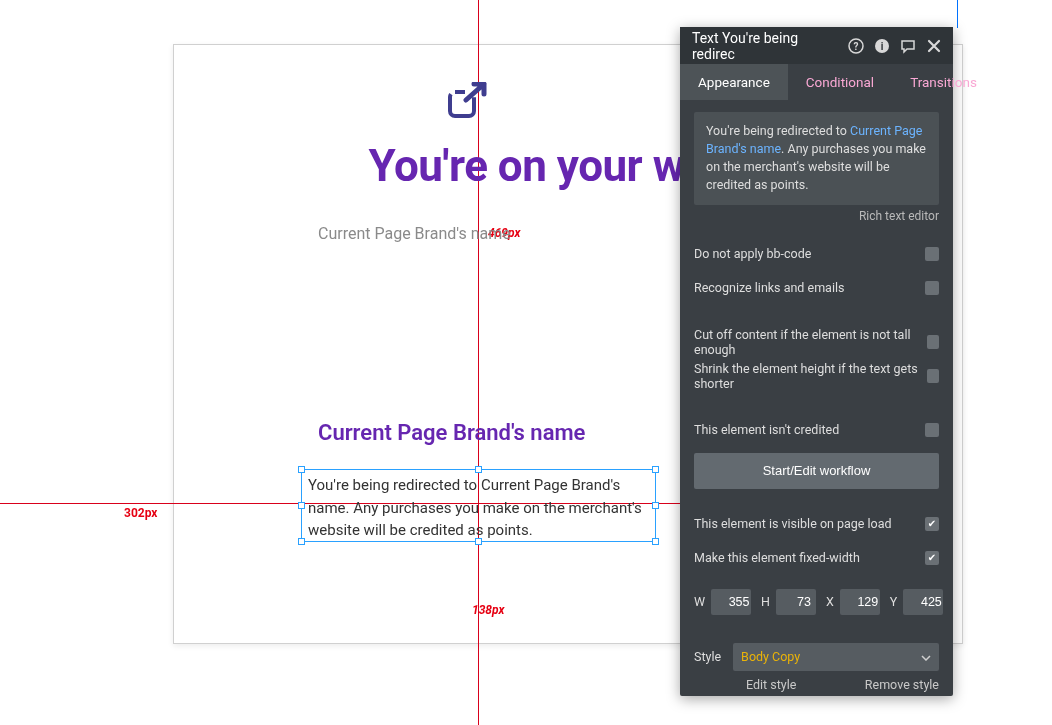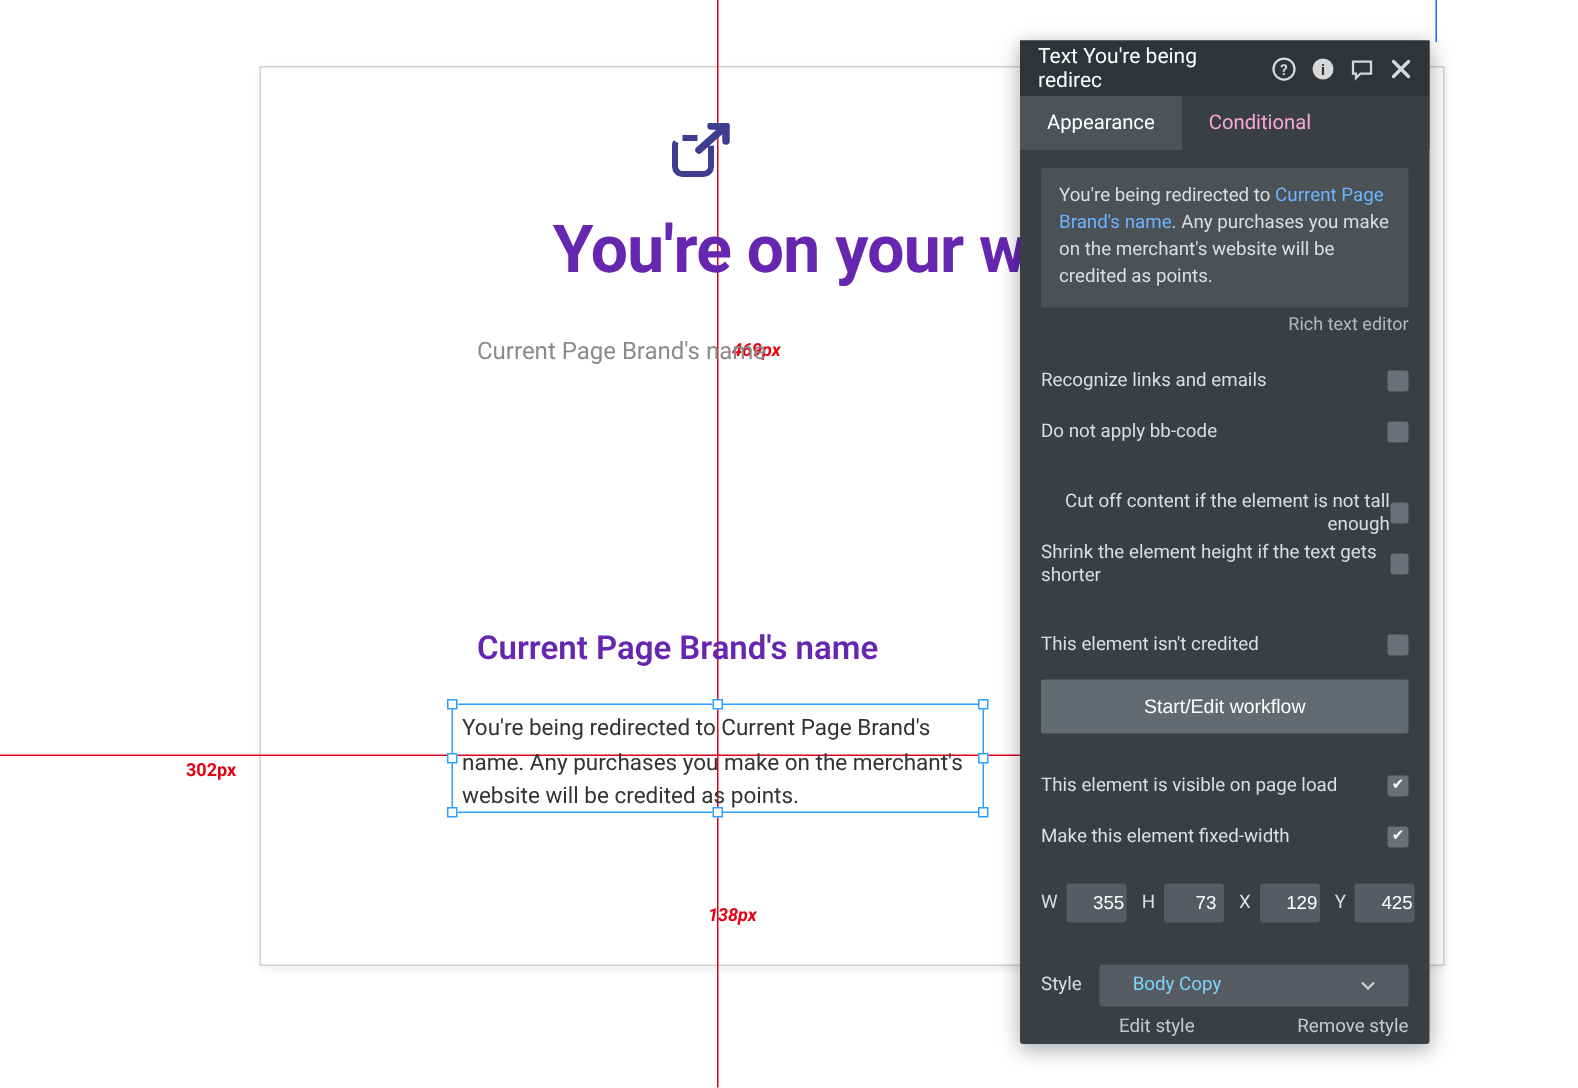--- a/index.html
+++ b/index.html
@@ -191,21 +191,21 @@
 }
 
 .prop-row {
   display: flex;
   align-items: center;
   justify-content: space-between;
   min-height: 34px;
   font-size: 12.5px;
   color: #dedede;
 }
-.prop-row.gap { margin-top: 20px; text-align: right; }
+.prop-row.gap { margin-top: 20px; }
 .prop-row .chk {
   width: 14px;
   height: 14px;
   background: #6a7075;
   border-radius: 2px;
   cursor: pointer;
   display: flex;
   align-items: center;
   justify-content: center;
 }
@@ -253,23 +253,23 @@
   align-items: center;
   gap: 12px;
   margin-top: 28px;
 }
 .style-label { font-size: 12.5px; color: #dedede; }
 .style-select {
   flex: 1;
   height: 28px;
   background: #565c61;
   border: none;
-  color: #7dd3fc;
+  color: #eab308;
   border-radius: 2px;
-  padding: 0 22px;
+  padding: 0 8px;
   display: flex;
   align-items: center;
   justify-content: space-between;
   cursor: pointer;
   font-size: 12.5px;
 }
 .style-links {
   display: flex;
   justify-content: space-between;
   margin-top: 6px;
@@ -343,34 +343,35 @@
     <div class="icon-btn">
       <svg width="14" height="14" viewBox="0 0 14 14">
           <path d="M2 2l10 10M12 2L2 12" stroke="currentColor" stroke-width="2.2" stroke-linecap="round"></path>
         </svg>
     </div>
   </div>
 
   <div class="tabs">
     <div class="tab active">Appearance</div>
     <div class="tab">Conditional</div>
+    <div class="tab">Transitions</div>
   </div>
 
   <div class="panel-body">
     <div class="rt-box">
       <span>You're being redirected to </span><span class="link">Current Page Brand's name</span><span>. Any purchases you make on the merchant's website will be credited as points.</span>
     </div>
     <div class="rt-editor-link">Rich text editor</div>
 
     <div class="prop-row">
+      <span>Do not apply bb-code</span>
+      <div class="chk"></div>
+    </div>
+    <div class="prop-row">
       <span>Recognize links and emails</span>
-      <div class="chk"></div>
-    </div>
-    <div class="prop-row">
-      <span>Do not apply bb-code</span>
       <div class="chk"></div>
     </div>
 
     <div class="prop-row gap">
       <span>Cut off content if the element is not tall enough</span>
       <div class="chk"></div>
     </div>
     <div class="prop-row">
       <span>Shrink the element height if the text gets shorter</span>
       <div class="chk"></div>

